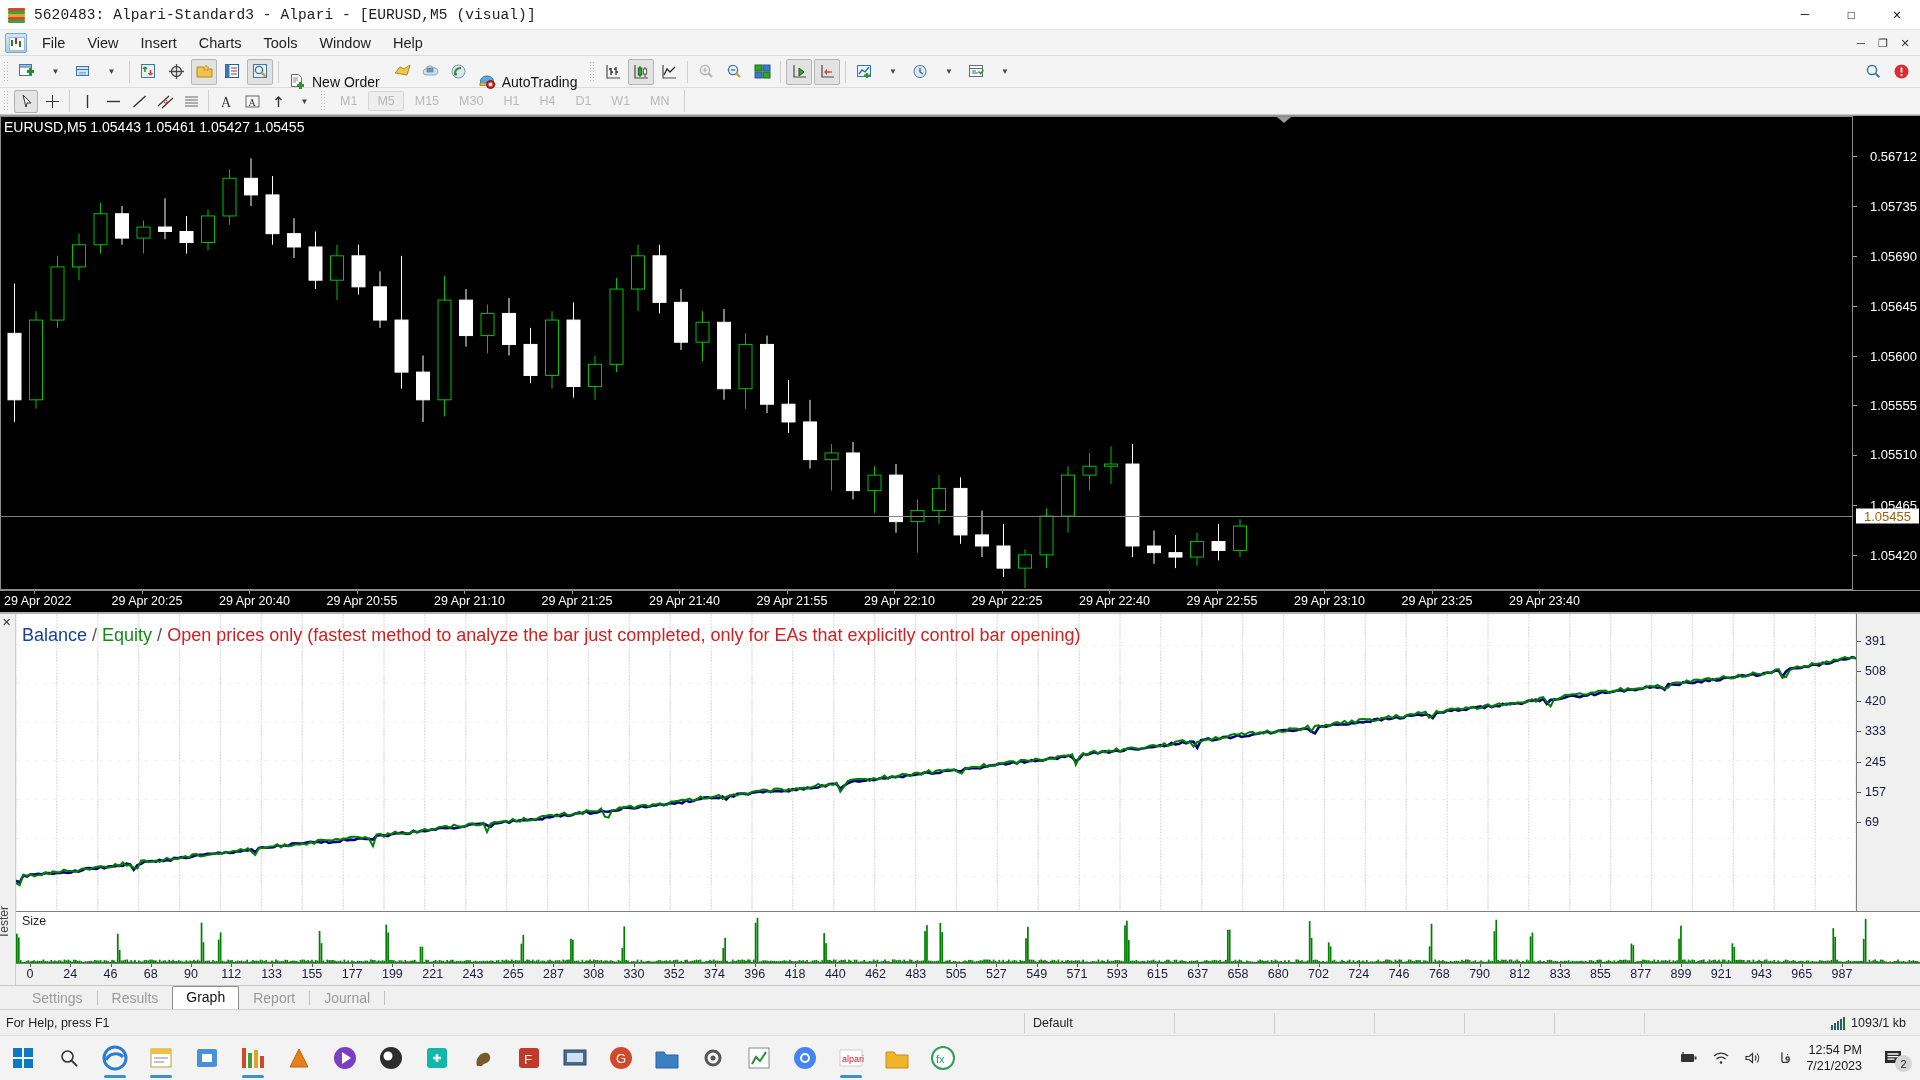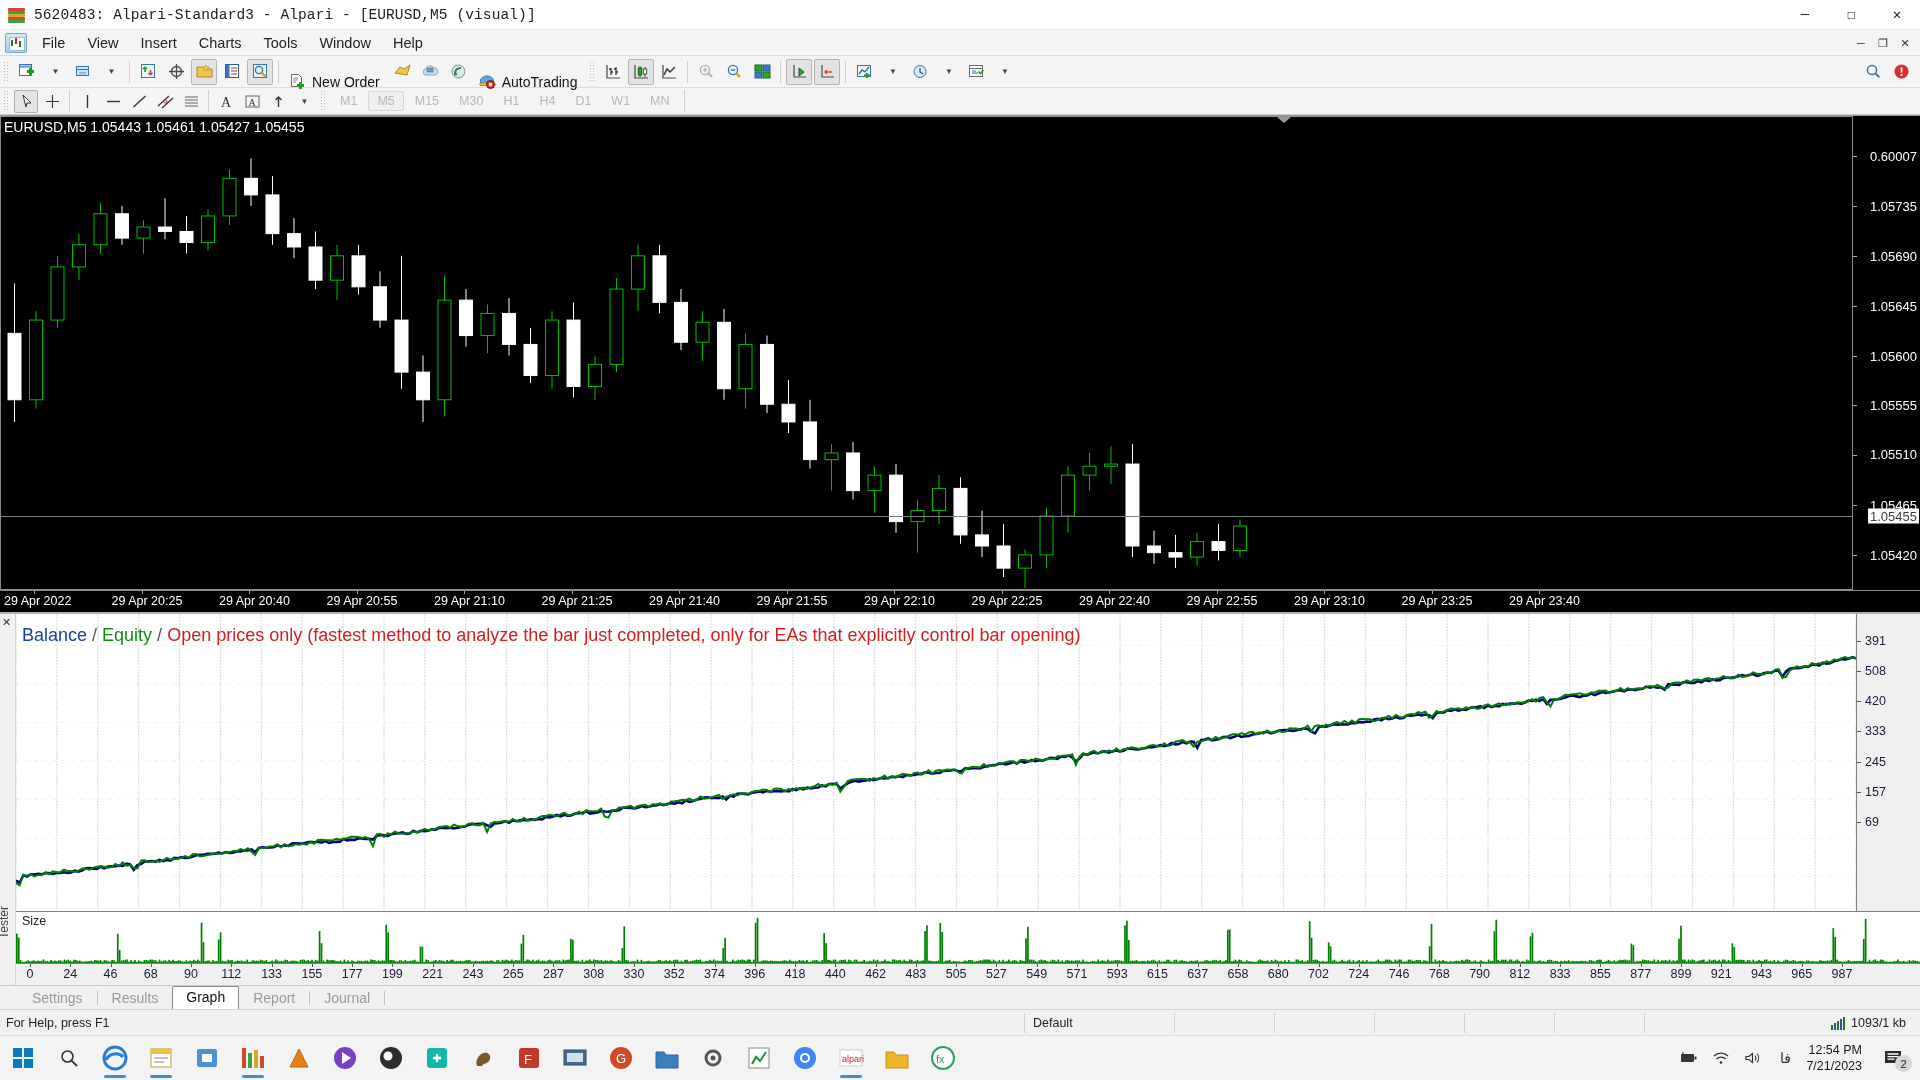--- a/index.html
+++ b/index.html
@@ -112,21 +112,21 @@
     position: absolute; left: 0; top: 0; right: 0; bottom: 0;
     border: 1px solid #8c8c8c; border-right: none; pointer-events:none;
   }
   .price-axis {
     position: absolute; right: 0; top: 0; width: 68px; bottom: 0;
     background: #000; border-left: 1px solid #8c8c8c; z-index: 5;
   }
   .pl { position: absolute; right: 3px; color: #ffffff; font-size: 13px; transform: translateY(-50%); white-space: nowrap; }
   .ptick { position:absolute; left:0; width:4px; height:1px; background:#aaa; }
   .pl.current {
-    background: #ffffff; color: #404040; padding: 0 2px; right: 1px; z-index: 7;
+    background: #ffffff; color: #a16207; padding: 0 8px; right: 1px; z-index: 7;
     font-size: 13px;
   }
   .cur-line { position:absolute; left:0; right:68px; height:1px; background:#808080; z-index:4; }
   .time-axis {
     flex: 0 0 22px; background: #000; position: relative; border-top: 1px solid #8c8c8c;
   }
   .tl { position: absolute; color: #fff; font-size: 12.5px; top: 3px; white-space: nowrap; }
   .ttick { position:absolute; top:0; width:1px; height:3px; background:#999; }
   svg.candles { position:absolute; left:0; top:0; }
   .chart-tri {
@@ -681,21 +681,21 @@
         <rect x="1169" y="436.6350000000125" width="13" height="4.430000000004441" fill="#ffffff" stroke="#ffffff" stroke-width="1"></rect>
         <line x1="1197" y1="416.70000000000493" x2="1197" y2="449.9250000000012" stroke="#00c000" stroke-width="1"></line>
         <rect x="1190.5" y="425.5600000000138" width="13" height="15.505000000003122" fill="#000000" stroke="#00c000" stroke-width="1"></rect>
         <line x1="1218.5" y1="407.83999999999605" x2="1218.5" y2="444.38750000001414" stroke="#ffffff" stroke-width="1"></line>
         <rect x="1212" y="425.5600000000138" width="13" height="8.859999999984211" fill="#ffffff" stroke="#ffffff" stroke-width="1"></rect>
         <line x1="1240" y1="403.4100000000162" x2="1240" y2="441.06500000001694" stroke="#00c000" stroke-width="1"></line>
         <rect x="1233.5" y="410.0550000000106" width="13" height="24.364999999987447" fill="#000000" stroke="#00c000" stroke-width="1"></rect>
       </svg>
     <div class="cur-line" id="curLine" style="top: 400.087px;"></div>
     <div class="price-axis" id="priceAxis">
-        <div class="pl" style="top: 40.15px;">0.60007</div>
+        <div class="pl" style="top: 40.15px;">0.56712</div>
         <div class="ptick" style="top: 40.15px;"></div>
         <div class="pl" style="top: 89.9875px;">1.05735</div>
         <div class="ptick" style="top: 89.9875px;"></div>
         <div class="pl" style="top: 139.825px;">1.05690</div>
         <div class="ptick" style="top: 139.825px;"></div>
         <div class="pl" style="top: 189.662px;">1.05645</div>
         <div class="ptick" style="top: 189.662px;"></div>
         <div class="pl" style="top: 239.5px;">1.05600</div>
         <div class="ptick" style="top: 239.5px;"></div>
         <div class="pl" style="top: 289.337px;">1.05555</div>

